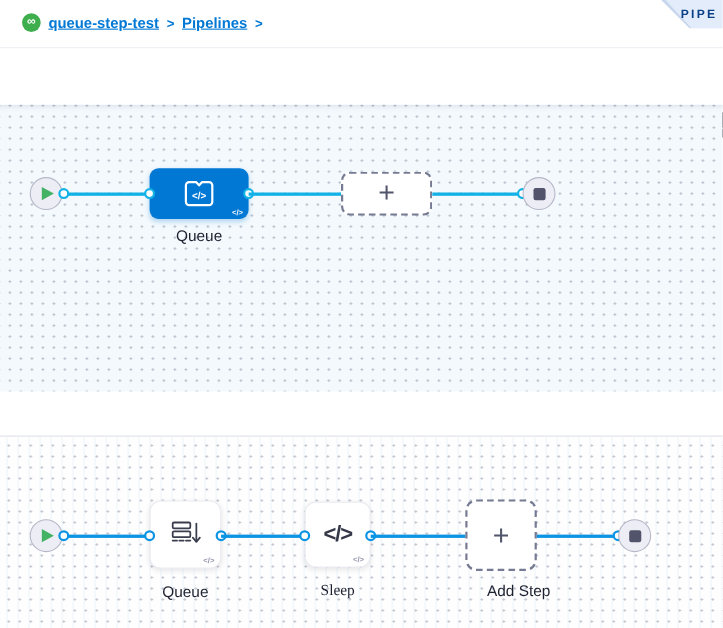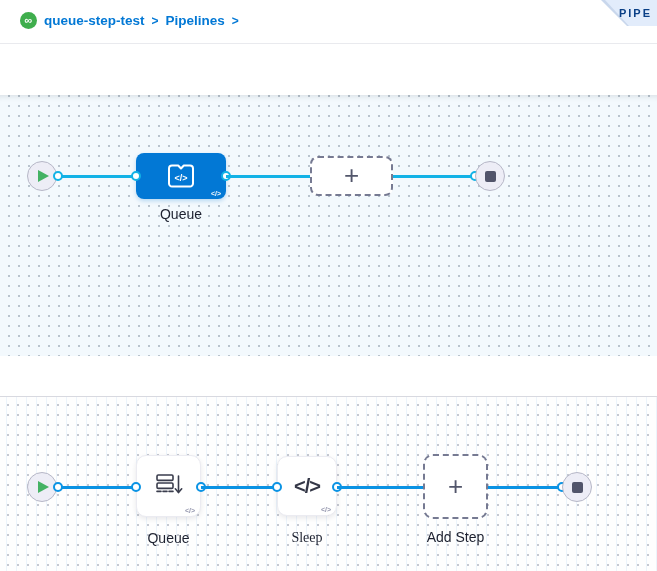--- a/index.html
+++ b/index.html
@@ -4,21 +4,21 @@
 <style>
   * { margin:0; padding:0; box-sizing:border-box; }
   html,body { width:657px; height:571px; overflow:hidden; }
   body { font-family:"Liberation Sans", sans-serif; background:#fff; position:relative; }
   .scene { position:absolute; left:0; top:0; width:657px; height:571px; overflow:hidden; }
   .abs { position:absolute; }
 
   
   .topbar { left:0; top:0; width:657px; height:44px; background:#fff; border-bottom:1px solid #e9eaee; }
   .crumbs { left:20px; top:12px; display:flex; align-items:center; gap:7px; font-size:13.5px; font-weight:bold; color:#0278d5; }
-  .crumb-link { color:#0278d5; cursor:pointer; }
+  .crumb-link { color:#0278d5; cursor:pointer;text-decoration:underline; }
   .crumb-sep { color:#0278d5; font-weight:bold; font-size:12px; }
   .proj-icon { width:17px; height:17px; border-radius:50%; background:#3fae4d; color:#fff; display:flex; align-items:center; justify-content:center; font-size:11px; font-weight:bold; line-height:1; }
 
   
   .ribbon-outer { right:0; top:0; width:72px; height:26px; background:#c9d7ec;
     clip-path:polygon(16px 0, 72px 0, 72px 26px, 42px 26px); }
   .ribbon-inner { right:0; top:0; width:72px; height:26px; background:#e2ecfb;
     clip-path:polygon(20px 0, 72px 0, 72px 26px, 44px 26px); }
   .ribbon-text { right:5px; top:7px; font-size:11px; font-weight:bold; letter-spacing:2px; color:#093f86; }
 
@@ -185,21 +185,21 @@
   </div>
   <div class="abs dot dot-blue" style="left:272px; top:482px;"></div>
   <div class="abs dot dot-blue" style="left:332px; top:482px;"></div>
   <div class="abs node-label" style="left:277px; top:530px; width:60px;font-family:Liberation Serif, serif;">Sleep</div>
 
   <div class="abs wire-blue" style="left:337px; top:485.5px; width:86px;"></div>
 
   <div class="abs dashed-box" style="left:423px; top:454px; width:65px; height:65px; border-radius:10px;">
     <span class="plus-glyph">+</span>
   </div>
-  <div class="abs node-label" style="left:408px; top:529px; width:95px;">Add Step</div>
+  <div class="abs node-label" style="left:424px; top:529px; width:95px;">Add Step</div>
 
   <div class="abs wire-blue" style="left:488px; top:485.5px; width:74px;"></div>
   <div class="abs dot dot-blue" style="left:557px; top:482px;"></div>
   <div class="abs round-node" style="left:562px; top:472px;">
     <span class="stop-sq"></span>
   </div>
 
 </div>
 
 </body></html>

